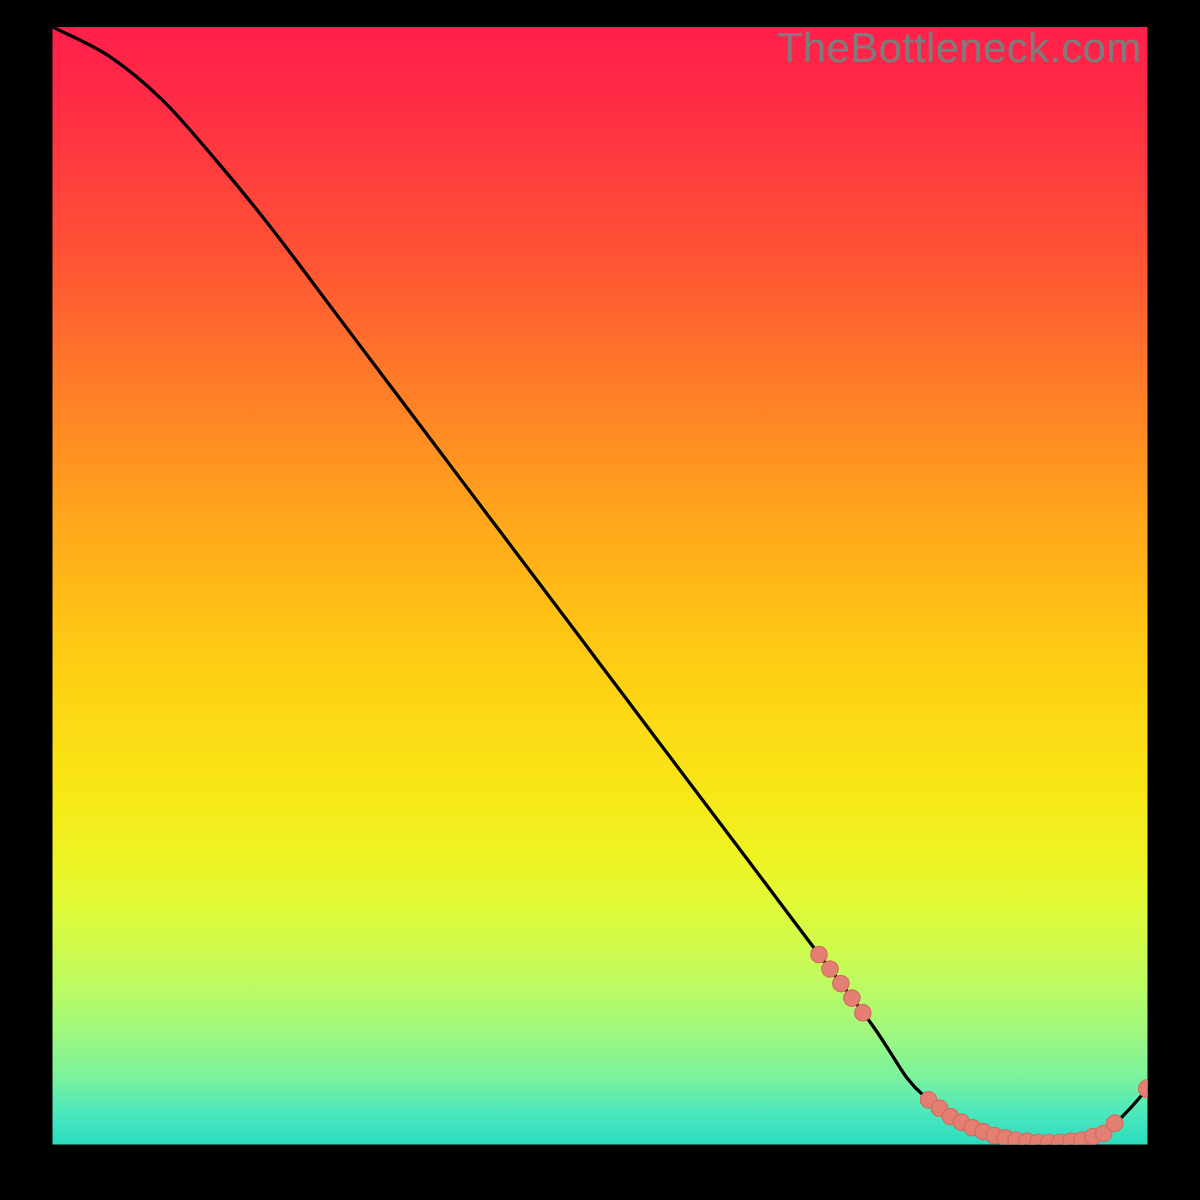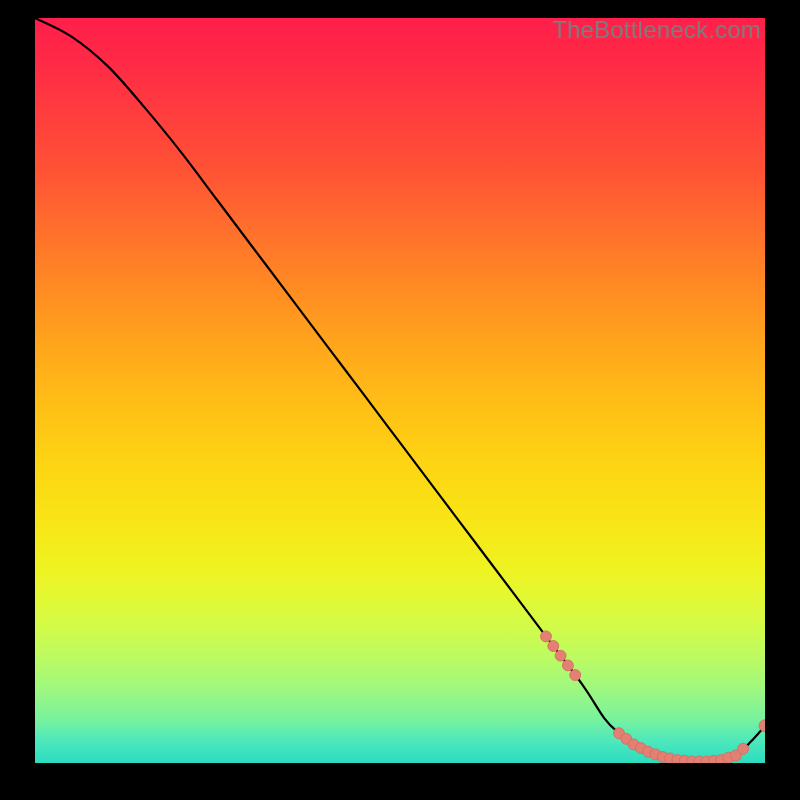--- a/index.html
+++ b/index.html
@@ -42,21 +42,21 @@
       #7af29d 94%,
       #4ee8bc 97%,
       #2bdcc0 100%
     );
   }
   .attribution {
     position: absolute;
     top: -2px;
     right: 4px;
     color: #7d7d7d;
-    font-size: 24px;
+    font-size: 28px;
     font-weight: 500;
     letter-spacing: 0.2px;
   }
   .curve-svg {
     position: absolute;
     left: 0;
     top: 0;
     width: 730px;
     height: 745px;
   }

